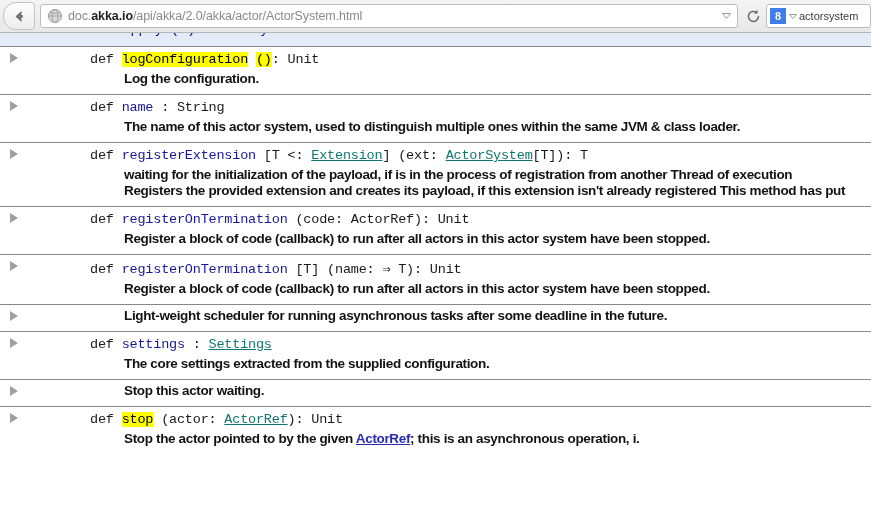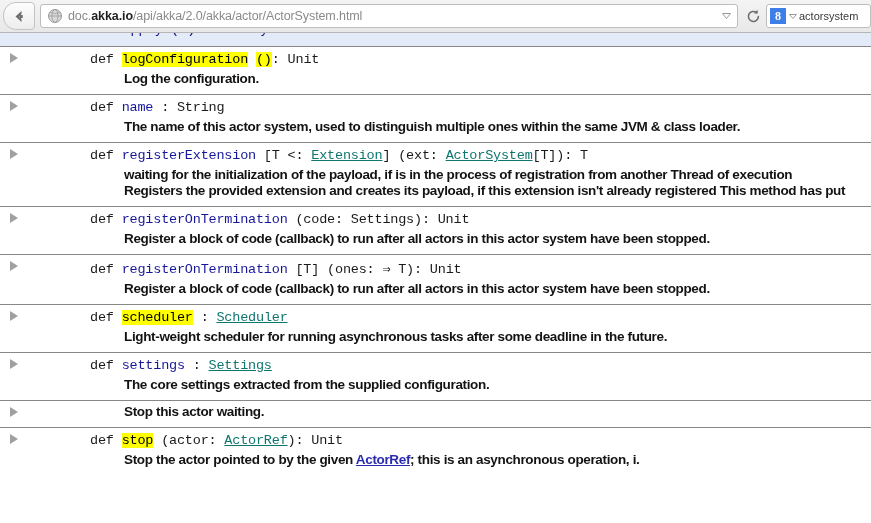--- a/index.html
+++ b/index.html
@@ -293,37 +293,36 @@
     <div class="arrow-toggle"></div>
     <div class="signature"><span class="kw">def</span> <span class="mname">registerExtension</span> <span class="plain">[T &lt;: </span><span class="lnk">Extension</span><span class="plain">]</span> <span class="plain">(ext: </span><span class="lnk">ActorSystem</span><span class="plain">[T]):</span> <span class="plain">T</span></div>
     <div class="description">
         <span class="line">waiting for the initialization of the payload, if is in the process of registration from another Thread of execution</span>
         <span class="line">Registers the provided extension and creates its payload, if this extension isn't already registered This method has put</span>
       </div>
   </div>
 
   <div class="member-row">
     <div class="arrow-toggle"></div>
-    <div class="signature"><span class="kw">def</span> <span class="mname">registerOnTermination</span> <span class="plain">(code: Settings):</span> <span class="plain">Unit</span></div>
+    <div class="signature"><span class="kw">def</span> <span class="mname">registerOnTermination</span> <span class="plain">(code: ActorRef):</span> <span class="plain">Unit</span></div>
     <div class="description">
         <span class="line">Register a block of code (callback) to run after all actors in this actor system have been stopped.</span>
       </div>
   </div>
 
   <div class="member-row">
     <div class="arrow-toggle"></div>
-    <div class="signature"><span class="kw">def</span> <span class="mname">registerOnTermination</span> <span class="plain">[T] (ones: ⇒ T):</span> <span class="plain">Unit</span></div>
+    <div class="signature"><span class="kw">def</span> <span class="mname">registerOnTermination</span> <span class="plain">[T] (name: ⇒ T):</span> <span class="plain">Unit</span></div>
     <div class="description">
         <span class="line">Register a block of code (callback) to run after all actors in this actor system have been stopped.</span>
       </div>
   </div>
 
   <div class="member-row">
     <div class="arrow-toggle"></div>
-    <div class="signature"><span class="kw">def</span> <span class="hl">scheduler</span> <span class="plain">:</span> <span class="lnk">Scheduler</span></div>
     <div class="description">
         <span class="line">Light-weight scheduler for running asynchronous tasks after some deadline in the future.</span>
       </div>
   </div>
 
   <div class="member-row">
     <div class="arrow-toggle"></div>
     <div class="signature"><span class="kw">def</span> <span class="mname">settings</span> <span class="plain">:</span> <span class="lnk">Settings</span></div>
     <div class="description">
         <span class="line">The core settings extracted from the supplied configuration.</span>

